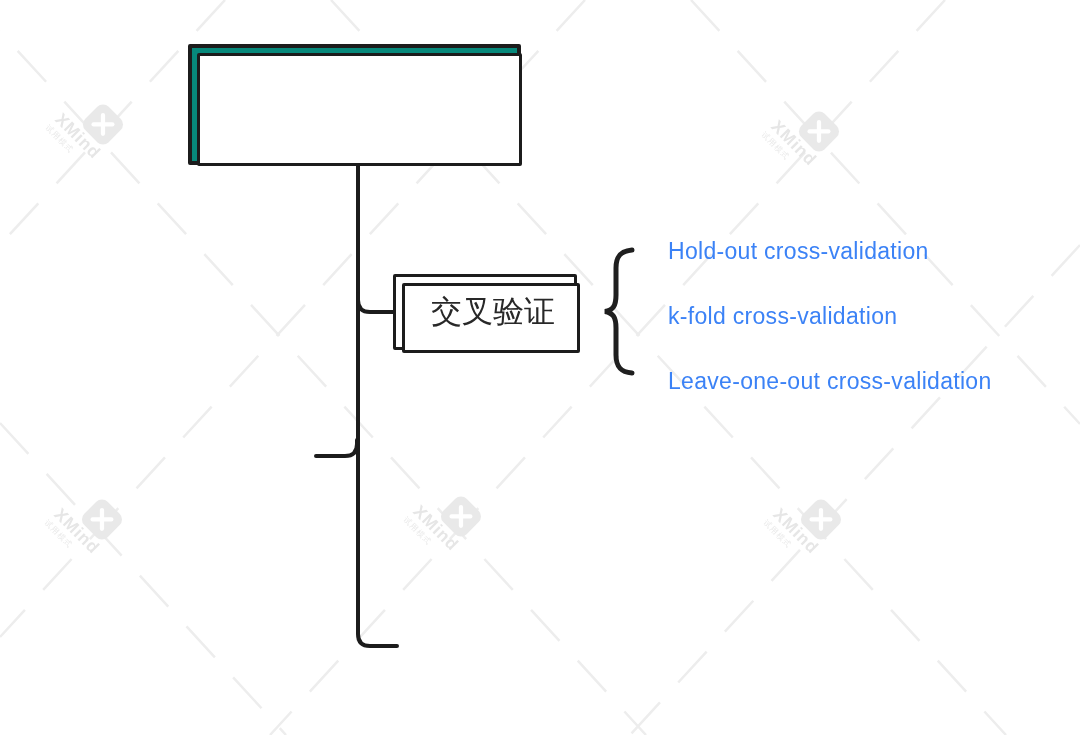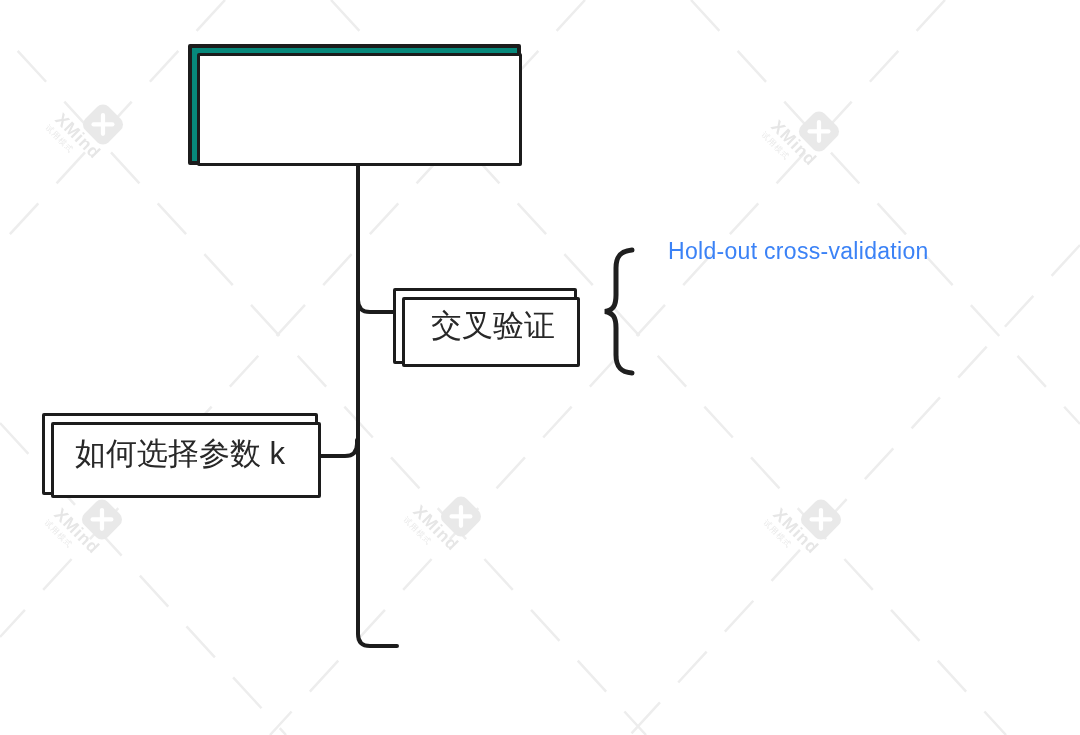--- a/index.html
+++ b/index.html
@@ -31,21 +31,21 @@
   .tshadow{
     position:absolute;left:6px;top:6px;width:100%;height:100%;box-sizing:border-box;
     border:3px solid #1c1c1c;border-radius:2px;background:#ffffff;z-index:-1;
   }
   #root-box{
     left:188px;top:44px;width:333px;height:121px;
     background:#07897B;border-width:4px;
     color:#ffffff;font-size:47px;font-weight:bold;letter-spacing:1px;
   }
   #root-box .tshadow{left:5px;top:5px;}
-  #cv-box{left:393px;top:288px;width:184px;height:76px;padding-left:16px;}
+  #cv-box{left:393px;top:274px;width:184px;height:76px;padding-left:16px;}
   #choosek-box{left:42px;top:413px;width:276px;height:82px;}
   #nested-box{left:394px;top:604px;width:246px;height:80px;}
   
   .method{
     position:absolute;left:668px;z-index:2;transform:translateY(-50%);
     font-size:23px;color:#3b82f6;letter-spacing:0.3px;white-space:nowrap;cursor:default;
   }
   #method-0{top:251px;}
   #method-1{top:316px;}
   #method-2{top:381px;}
@@ -142,21 +142,19 @@
   <div class="topic" id="root-box">
     <div class="tshadow"></div>
     <span>KNN 算法</span>
   </div>
 
   <div class="topic" id="cv-box">
     <div class="tshadow"></div>
     <span>交叉验证</span>
   </div>
 
-  <div class="topic" id="choosek-box">
-    <div class="tshadow"></div>
-    <span>如何选择参数 k</span>
-  </div>
 
 
   <div class="method" id="method-0">Hold-out cross-validation</div>
+  <div class="method" id="method-1">k-fold cross-validation</div>
+  <div class="method" id="method-2">Leave-one-out cross-validation</div>
 
 </div>
 
 </body></html>

